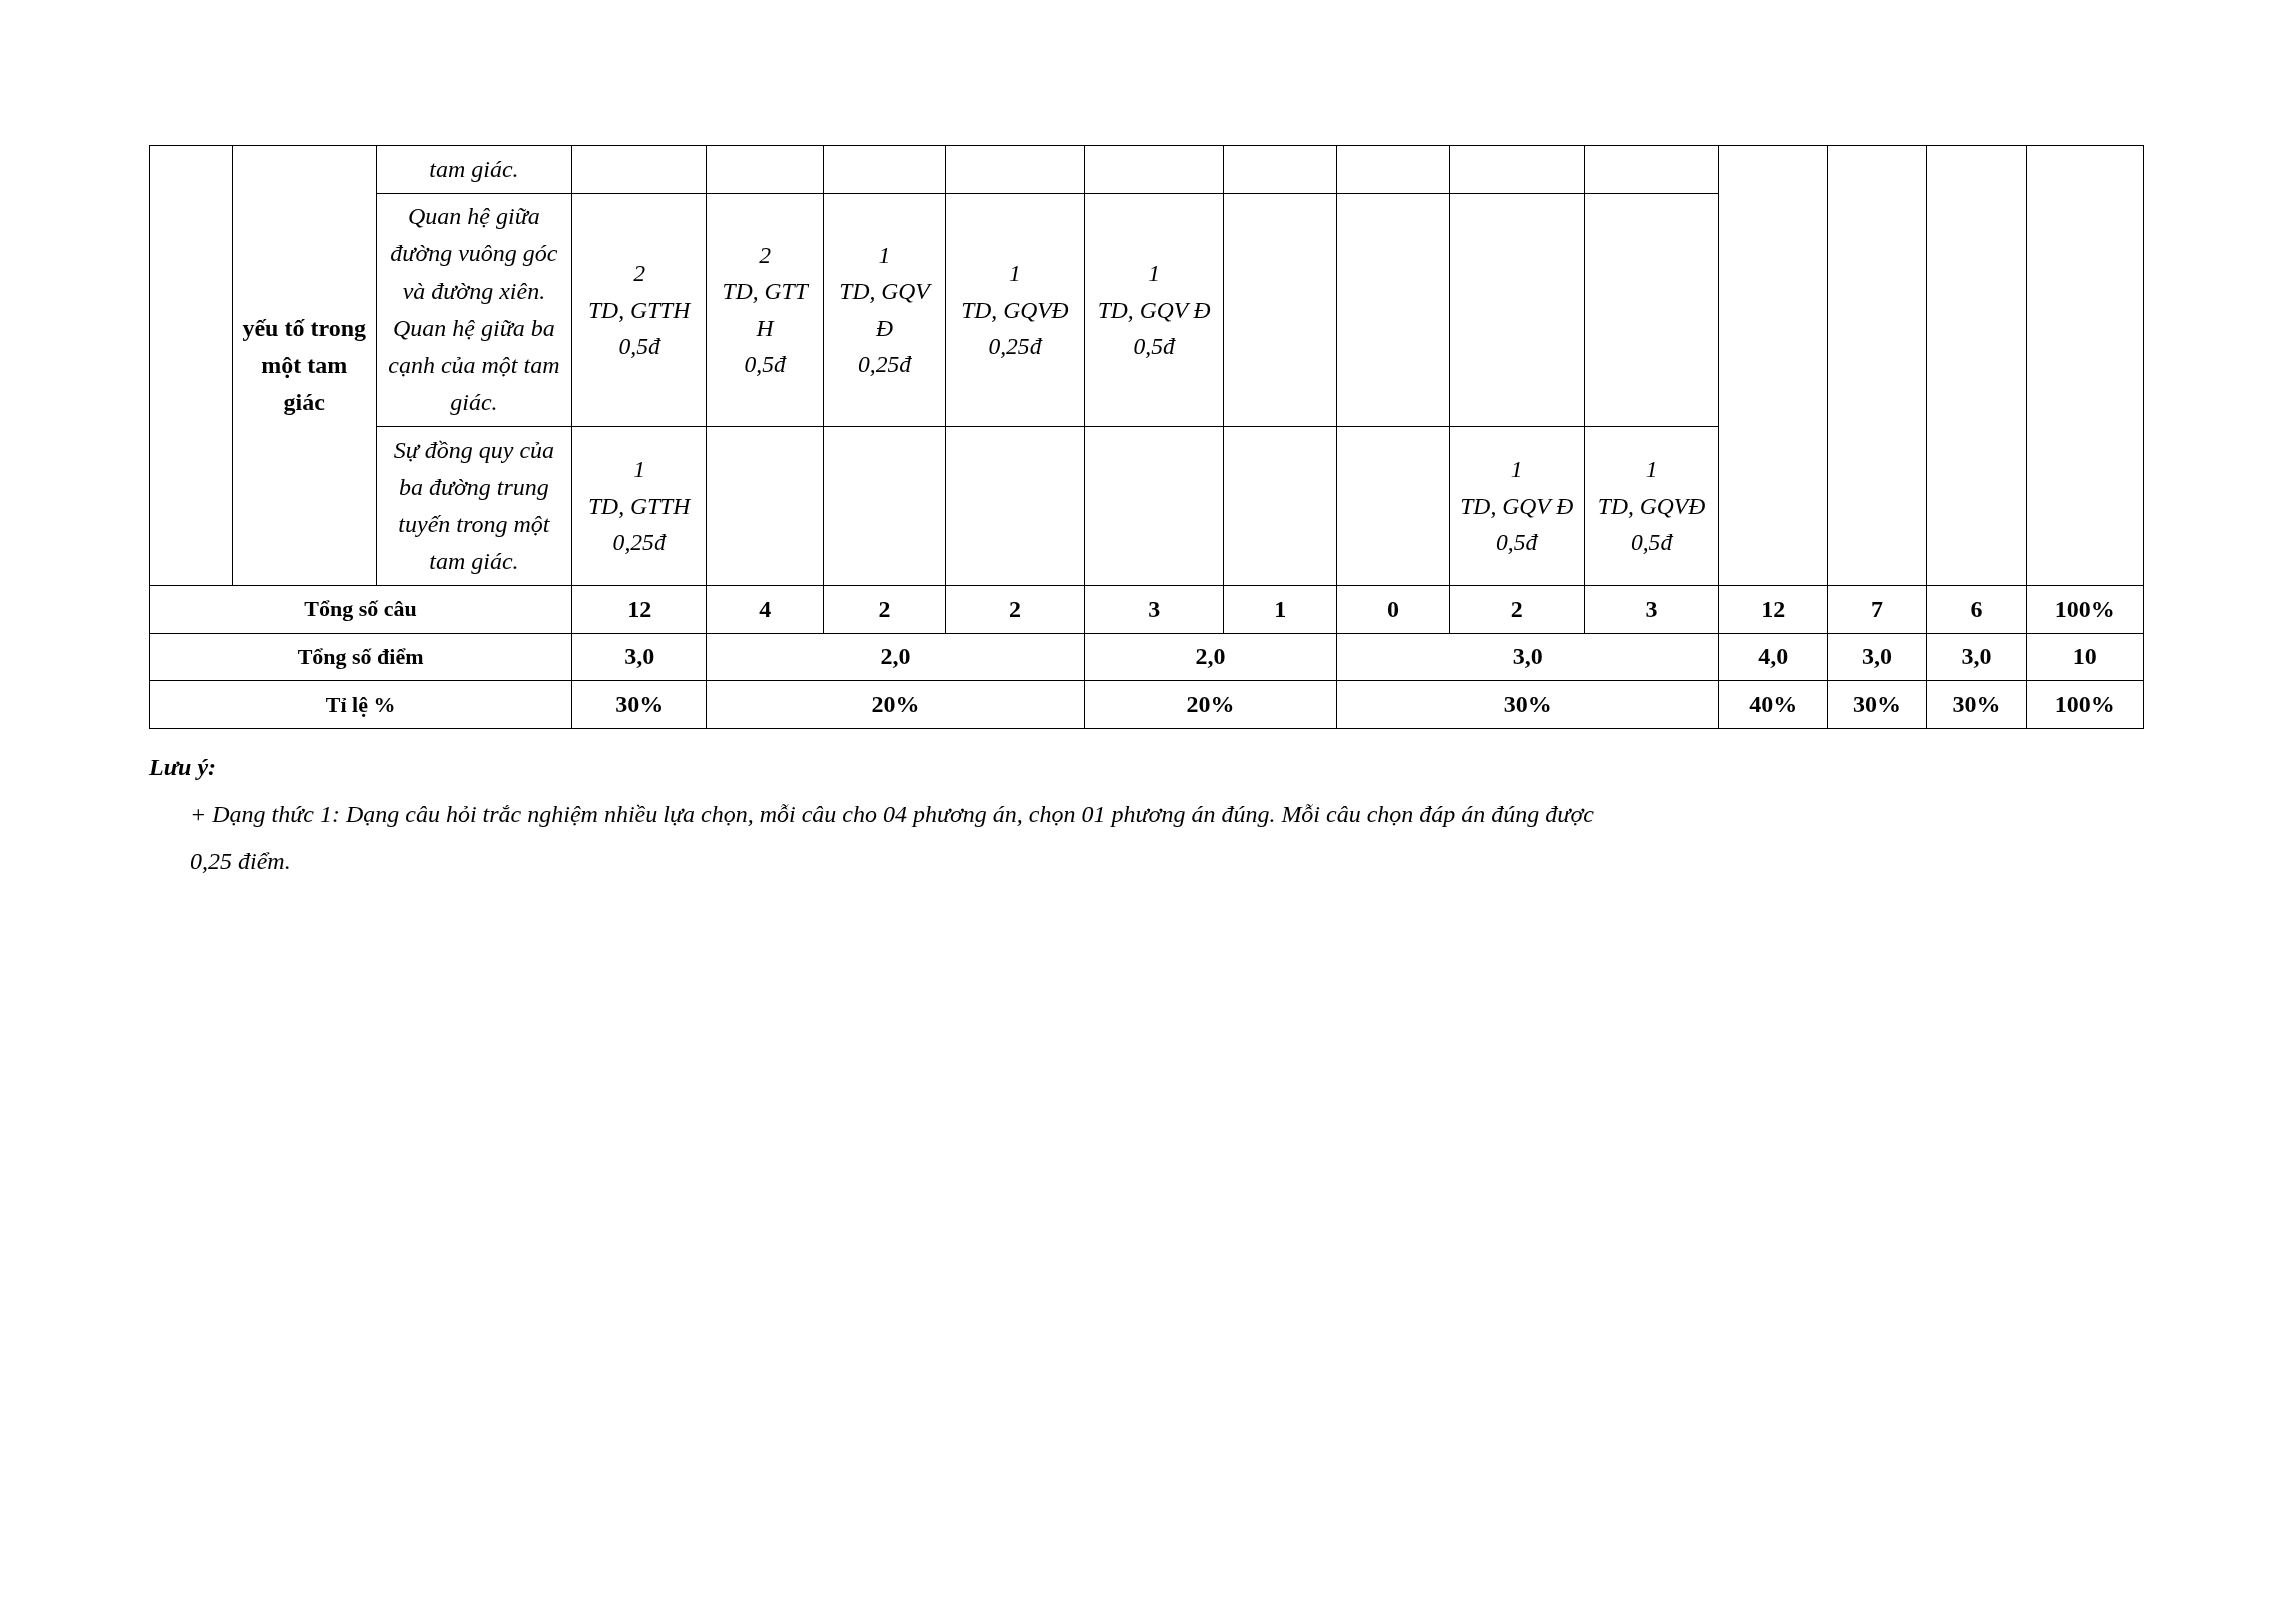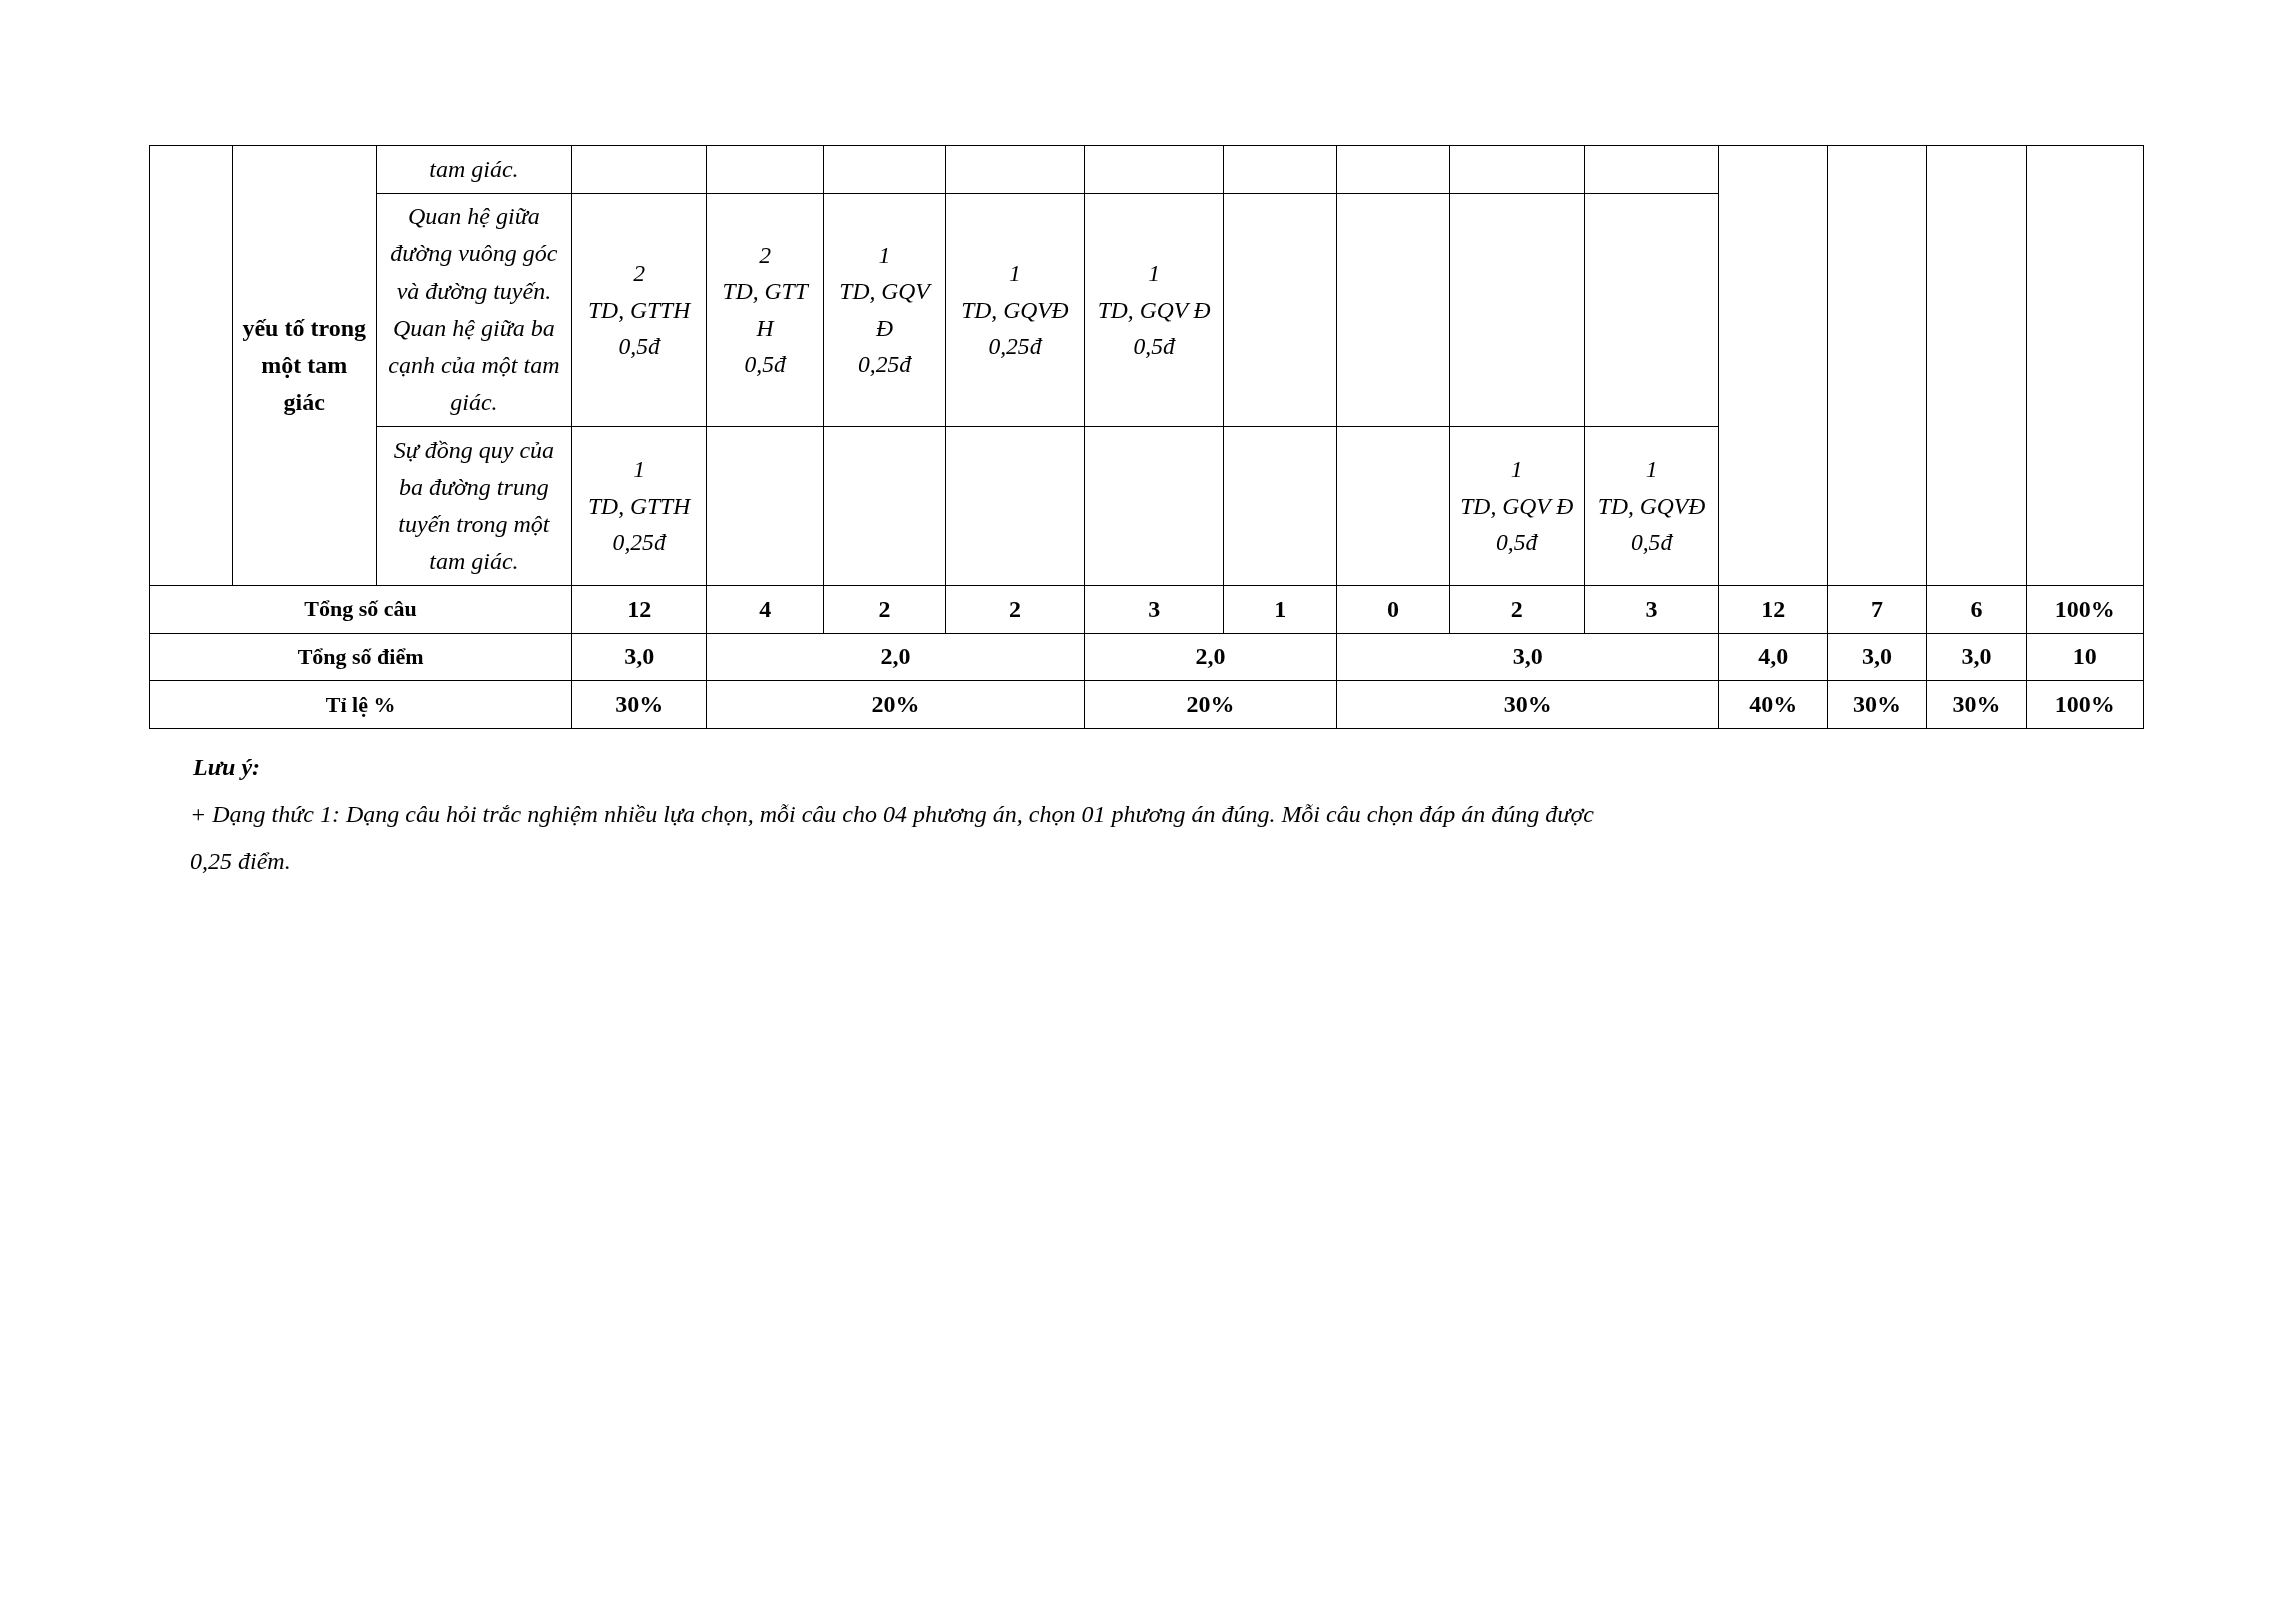--- a/index.html
+++ b/index.html
@@ -67,21 +67,20 @@
     font-size: 24px;
   }
   .notes {
     margin-top: 17.3px;
     font-size: 24px;
     line-height: 1.75;
   }
   .notes .t-bold-ital {
     font-weight: bold;
     font-style: italic;
-    margin-left: 44px;
   }
   .notes p {
     margin: 0 0 4.7px 0;
     font-style: italic;
   }
   .notes p.indent {
     padding-left: 41px;
   }
   .notes p.cont {
     padding-left: 41px;
@@ -126,21 +125,21 @@
       <td></td>
       <td></td>
       <td></td>
       <td rowspan="3"></td>
       <td rowspan="3"></td>
       <td rowspan="3"></td>
       <td rowspan="3"></td>
     </tr>
 
     <tr>
-      <td class="desc-cell">Quan hệ giữa đường vuông góc và đường tuyến. Quan hệ giữa ba cạnh của một tam giác.</td>
+      <td class="desc-cell">Quan hệ giữa đường vuông góc và đường xiên. Quan hệ giữa ba cạnh của một tam giác.</td>
       <td class="ital">
         <span class="cell-stack">
           <span>2</span>
           <span>TD, GTTH</span>
           <span>0,5đ</span>
         </span>
       </td>
       <td class="ital">
         <span class="cell-stack">
           <span>2</span>

